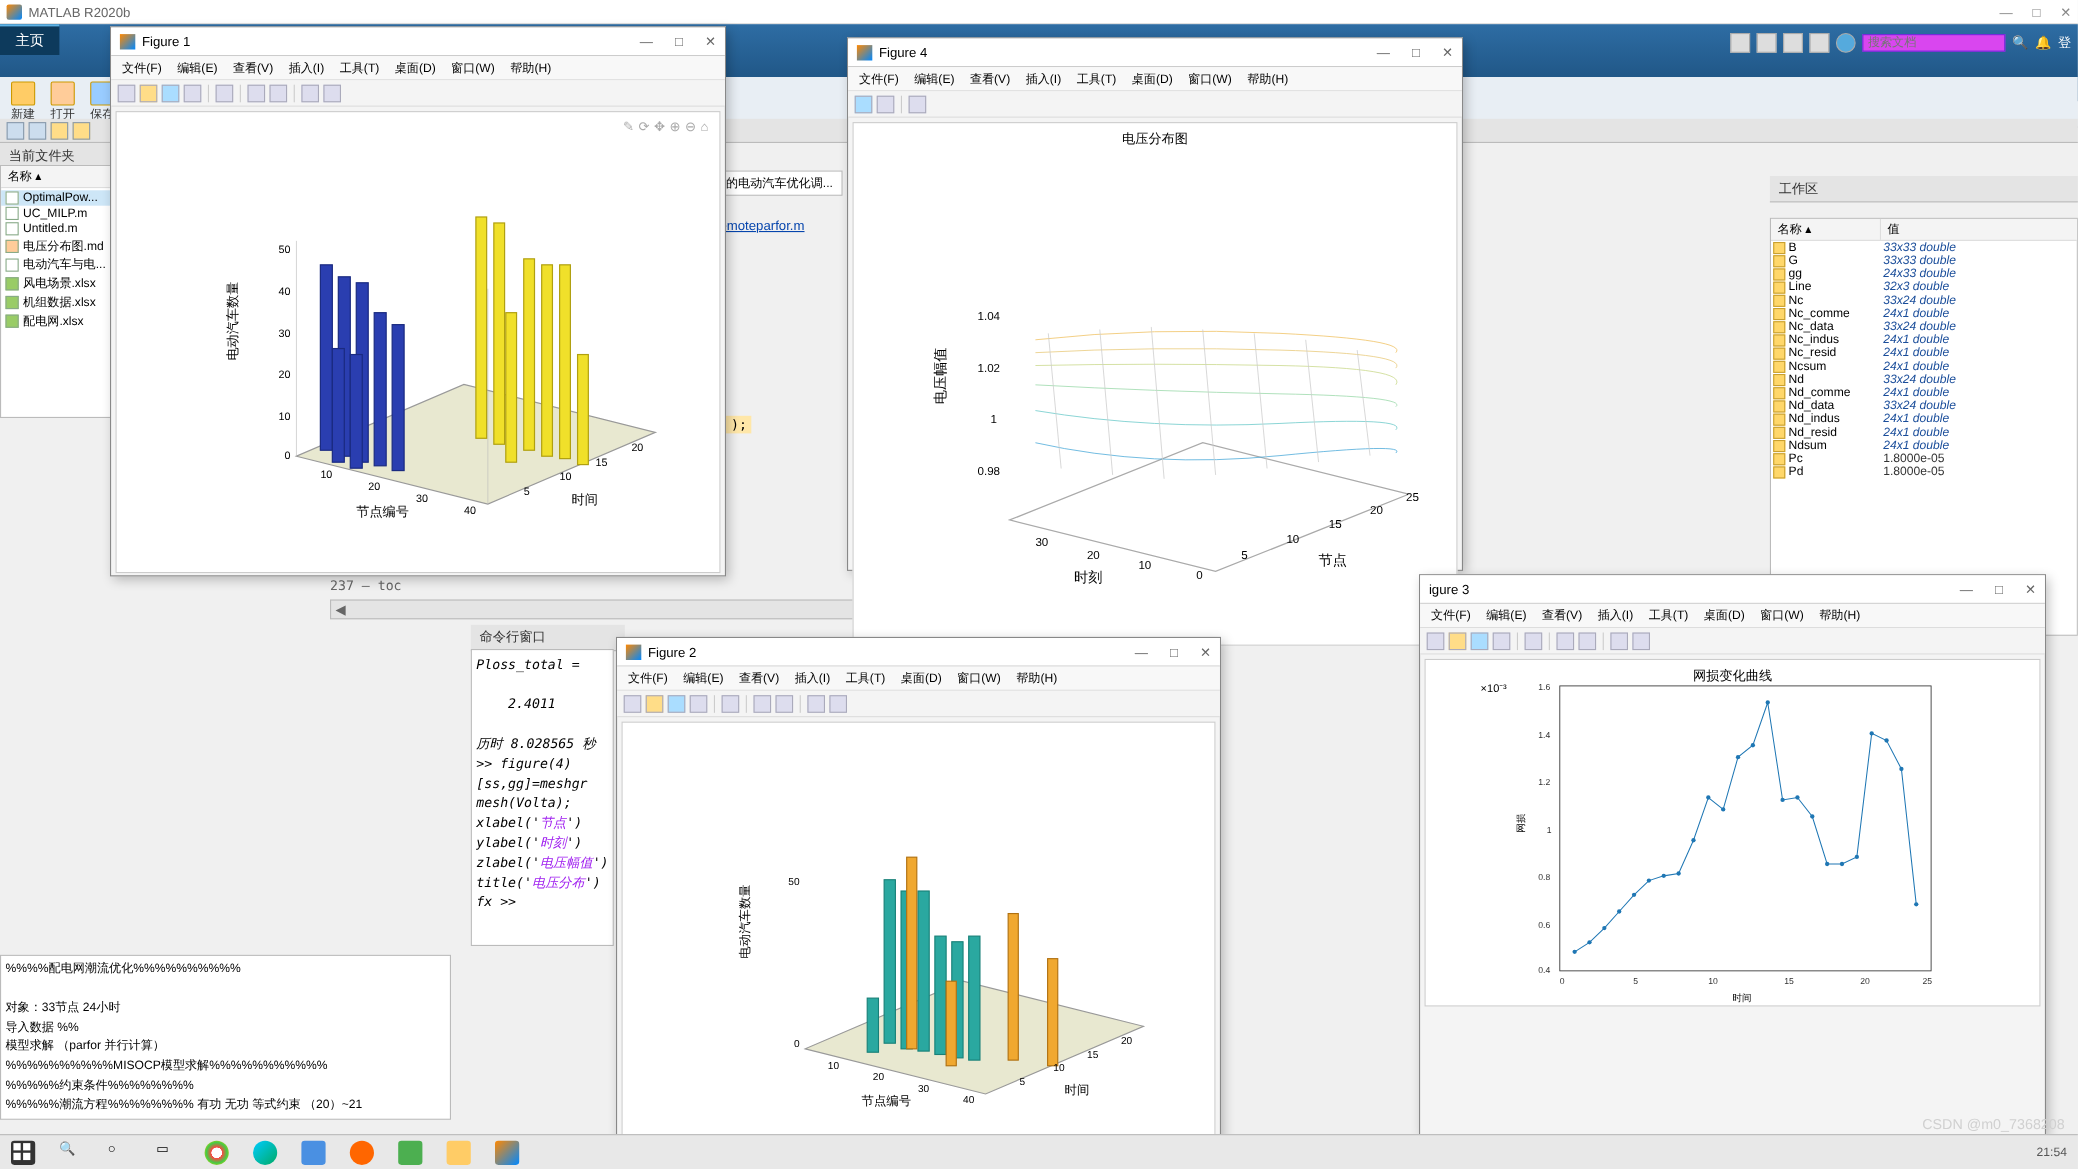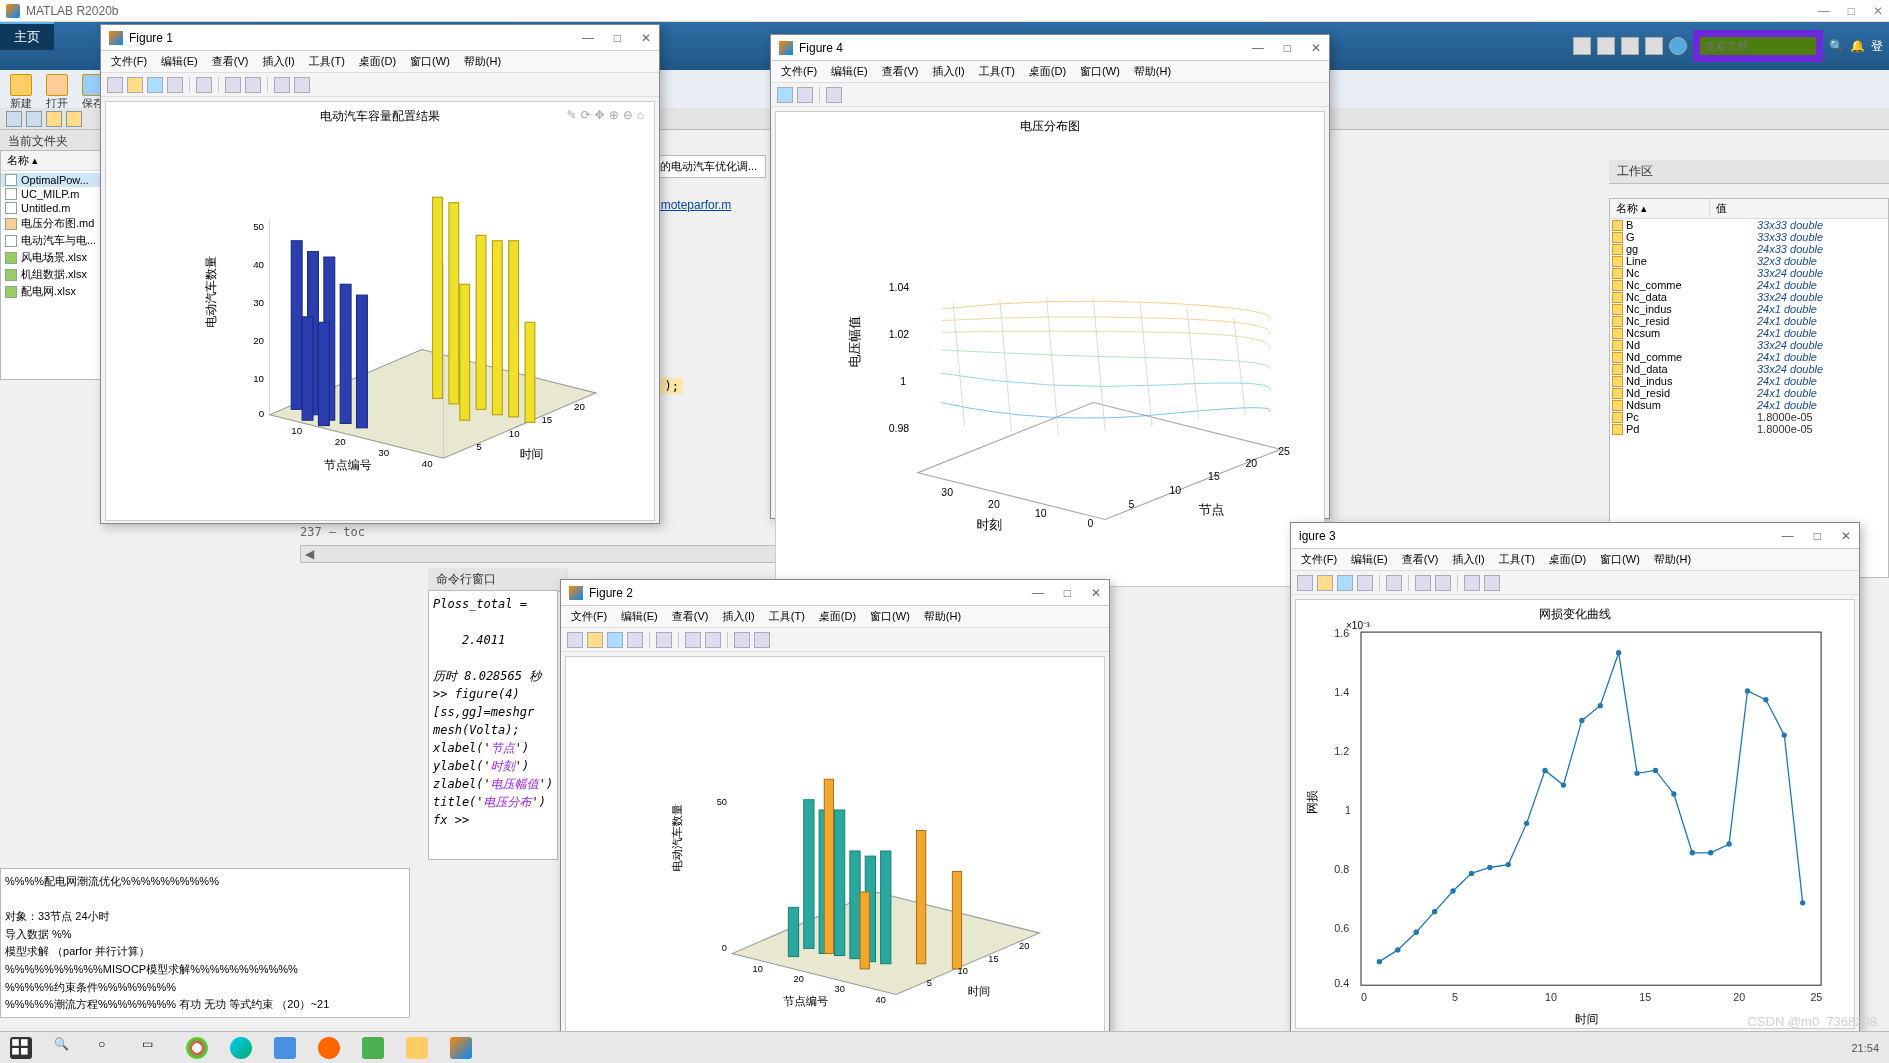--- a/index.html
+++ b/index.html
@@ -12,21 +12,21 @@
 .win-controls span { cursor: default; }
 
 
 .toolstrip { height: 70px; background: linear-gradient(#2e6da4,#1a4d7a); display: flex; align-items: flex-start; }
 .tab-home { background: #0d3a5c; color: #fff; padding: 4px 14px; font-size: 13px; border-top: 2px solid #5fb3e6; }
 .toolstrip-body { background: #e8eef4; margin-top: 24px; height: 46px; width: 100%; position: absolute; top: 46px; display: flex; align-items: center; padding: 2px 6px; gap: 6px; border-bottom: 1px solid #bbb; }
 .ts-btn { display: flex; flex-direction: column; align-items: center; padding: 2px 4px; color: #333; font-size: 11px; }
 .ts-icon { width: 22px; height: 22px; background: #fc6; border: 1px solid #c90; border-radius: 2px; }
 
 .top-right { position: absolute; right: 6px; top: 30px; display: flex; align-items: center; gap: 6px; }
-.search-docs { width: 130px; height: 32px; border: 7px solid #6d28d9; background: #4d7c0f; padding: 0 4px; font-size: 11px; }
+.search-docs { width: 130px; height: 16px; border: 1px solid #6d28d9; background: #d946ef; padding: 0 4px; font-size: 11px; }
 .tr-icon { width: 18px; height: 18px; background: #ddd; border: 1px solid #aaa; }
 
 
 .addrbar { position: absolute; top: 108px; height: 22px; background: #e4e4e4; width: 100%; display: flex; align-items: center; gap: 4px; padding: 0 6px; border-bottom: 1px solid #bbb; }
 .addr-btn { width: 16px; height: 16px; background: #cde; border: 1px solid #89a; }
 
 
 .panel-label { background: #e4e4e4; padding: 3px 8px; font-size: 12px; color: #333; border-bottom: 1px solid #bbb; }
 .current-folder { position: absolute; top: 130px; left: 0; width: 120px; height: 230px; background: #fff; border: 1px solid #bbb; }
 .cf-header { display: flex; padding: 2px 6px; background: #f4f4f4; border-bottom: 1px solid #ddd; font-size: 11px; }
@@ -38,21 +38,21 @@
 .file-ic.md { background: #fc9; }
 
 
 .workspace { position: absolute; right: 0; top: 130px; width: 280px; height: 380px; background: #fff; border: 1px solid #bbb; }
 .ws-head { display: flex; background: #f4f4f4; font-size: 11px; border-bottom: 1px solid #ddd; }
 .ws-head div { padding: 2px 6px; }
 .ws-head .c1 { width: 100px; border-right: 1px solid #ddd; }
 .ws-list { overflow: auto; height: 340px; }
 .ws-row { display: flex; padding: 0 2px; font-size: 11px; }
 .ws-row .c1 { width: 100px; display: flex; align-items: center; gap: 3px; }
-.ws-row .c2 { color: #1a4d9a; font-style: italic; margin-left: 45px; }
+.ws-row .c2 { color: #1a4d9a; font-style: italic; }
 .ws-row .c2.num { color: #333; font-style: normal; }
 .var-ic { width: 11px; height: 11px; background: #ffd76a; border: 1px solid #c9a030; }
 
 
 .editor-tab { position: absolute; top: 130px; left: 450px; background: #fff; border: 1px solid #bbb; padding: 3px 8px; font-size: 11px; }
 .code-line { position: absolute; left: 450px; font-family: Consolas, monospace; font-size: 12px; }
 .cmd-content { font-family: Consolas, monospace; font-size: 12px; padding: 4px; line-height: 1.5; white-space: pre; font-style: italic; }
 .cmd-content .str { color: #a020f0; }
 
 
@@ -315,21 +315,20 @@
     <div class="tb-sep"></div>
     <div class="tb-ic"></div>
     <div class="tb-sep"></div>
     <div class="tb-ic"></div>
     <div class="tb-ic"></div>
     <div class="tb-sep"></div>
     <div class="tb-ic"></div>
     <div class="tb-ic"></div>
   </div>
   <div class="plot-area" style="height:420px">
-    <div class="chart-title">电动汽车容量配置结果</div>
     <div style="position:absolute;top:6px;right:10px;display:flex;gap:4px">
       <span style="color:#aaa">✎</span>
       <span style="color:#aaa">⟳</span>
       <span style="color:#aaa">✥</span>
       <span style="color:#aaa">⊕</span>
       <span style="color:#aaa">⊖</span>
       <span style="color:#aaa">⌂</span>
     </div>
     <div class="bars3d">
       <svg viewBox="0 0 400 320">
@@ -544,21 +543,21 @@
     <div class="tb-ic"></div>
     <div class="tb-sep"></div>
     <div class="tb-ic"></div>
     <div class="tb-sep"></div>
     <div class="tb-ic"></div>
     <div class="tb-ic"></div>
     <div class="tb-sep"></div>
     <div class="tb-ic"></div>
     <div class="tb-ic"></div>
   </div>
-  <div class="plot-area" style="height:430px">
+  <div class="plot-area" style="height:316px">
     <div class="chart-title">网损变化曲线</div>
     <span style="position:absolute;top:18px;left:50px;font-size:10px">×10⁻³</span>
     <svg class="line-chart-svg" viewBox="0 0 520 400">
       <rect x="60" y="30" width="430" height="330" fill="none" stroke="#333"></rect>
       <g font-size="10" fill="#333">
         <text x="35" y="35">1.6</text>
           <text x="35" y="90">1.4</text>
           <text x="35" y="145">1.2</text>
           <text x="45" y="200">1</text>
           <text x="35" y="255">0.8</text>

